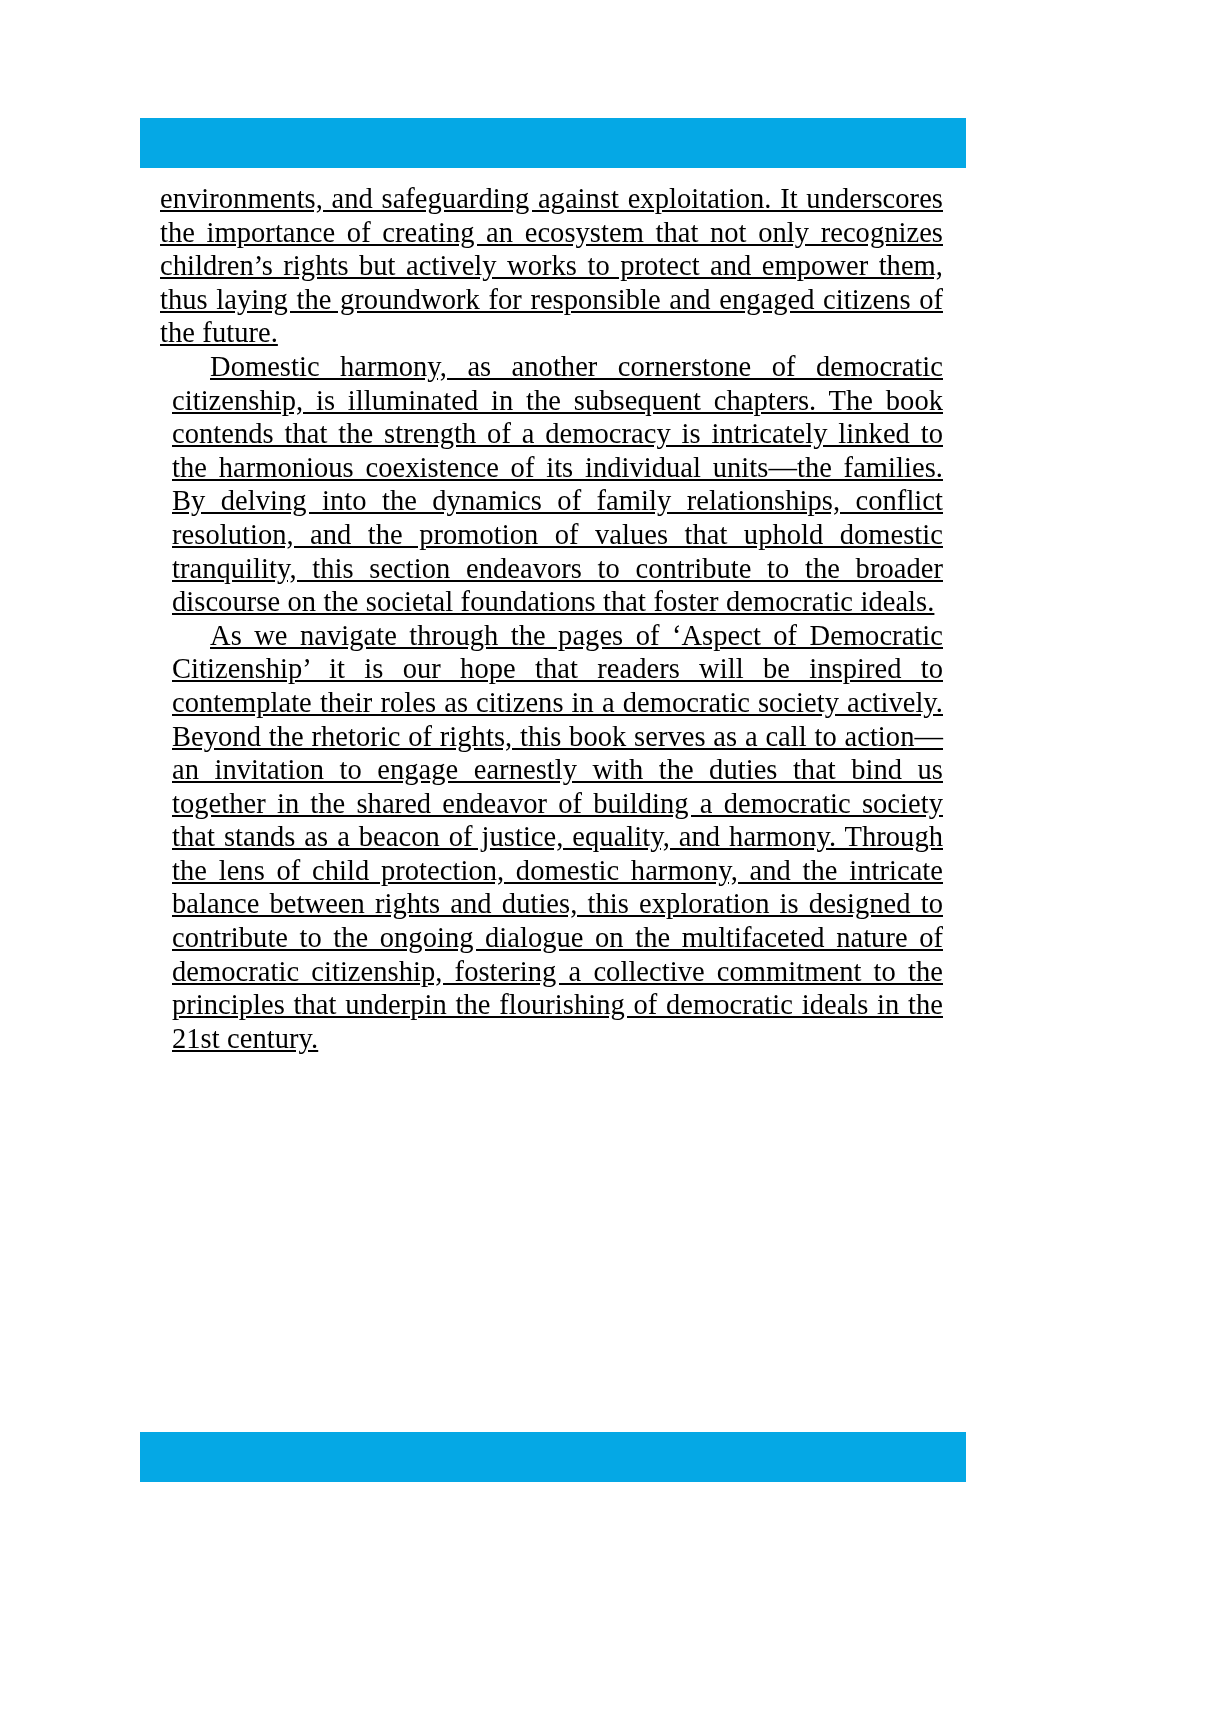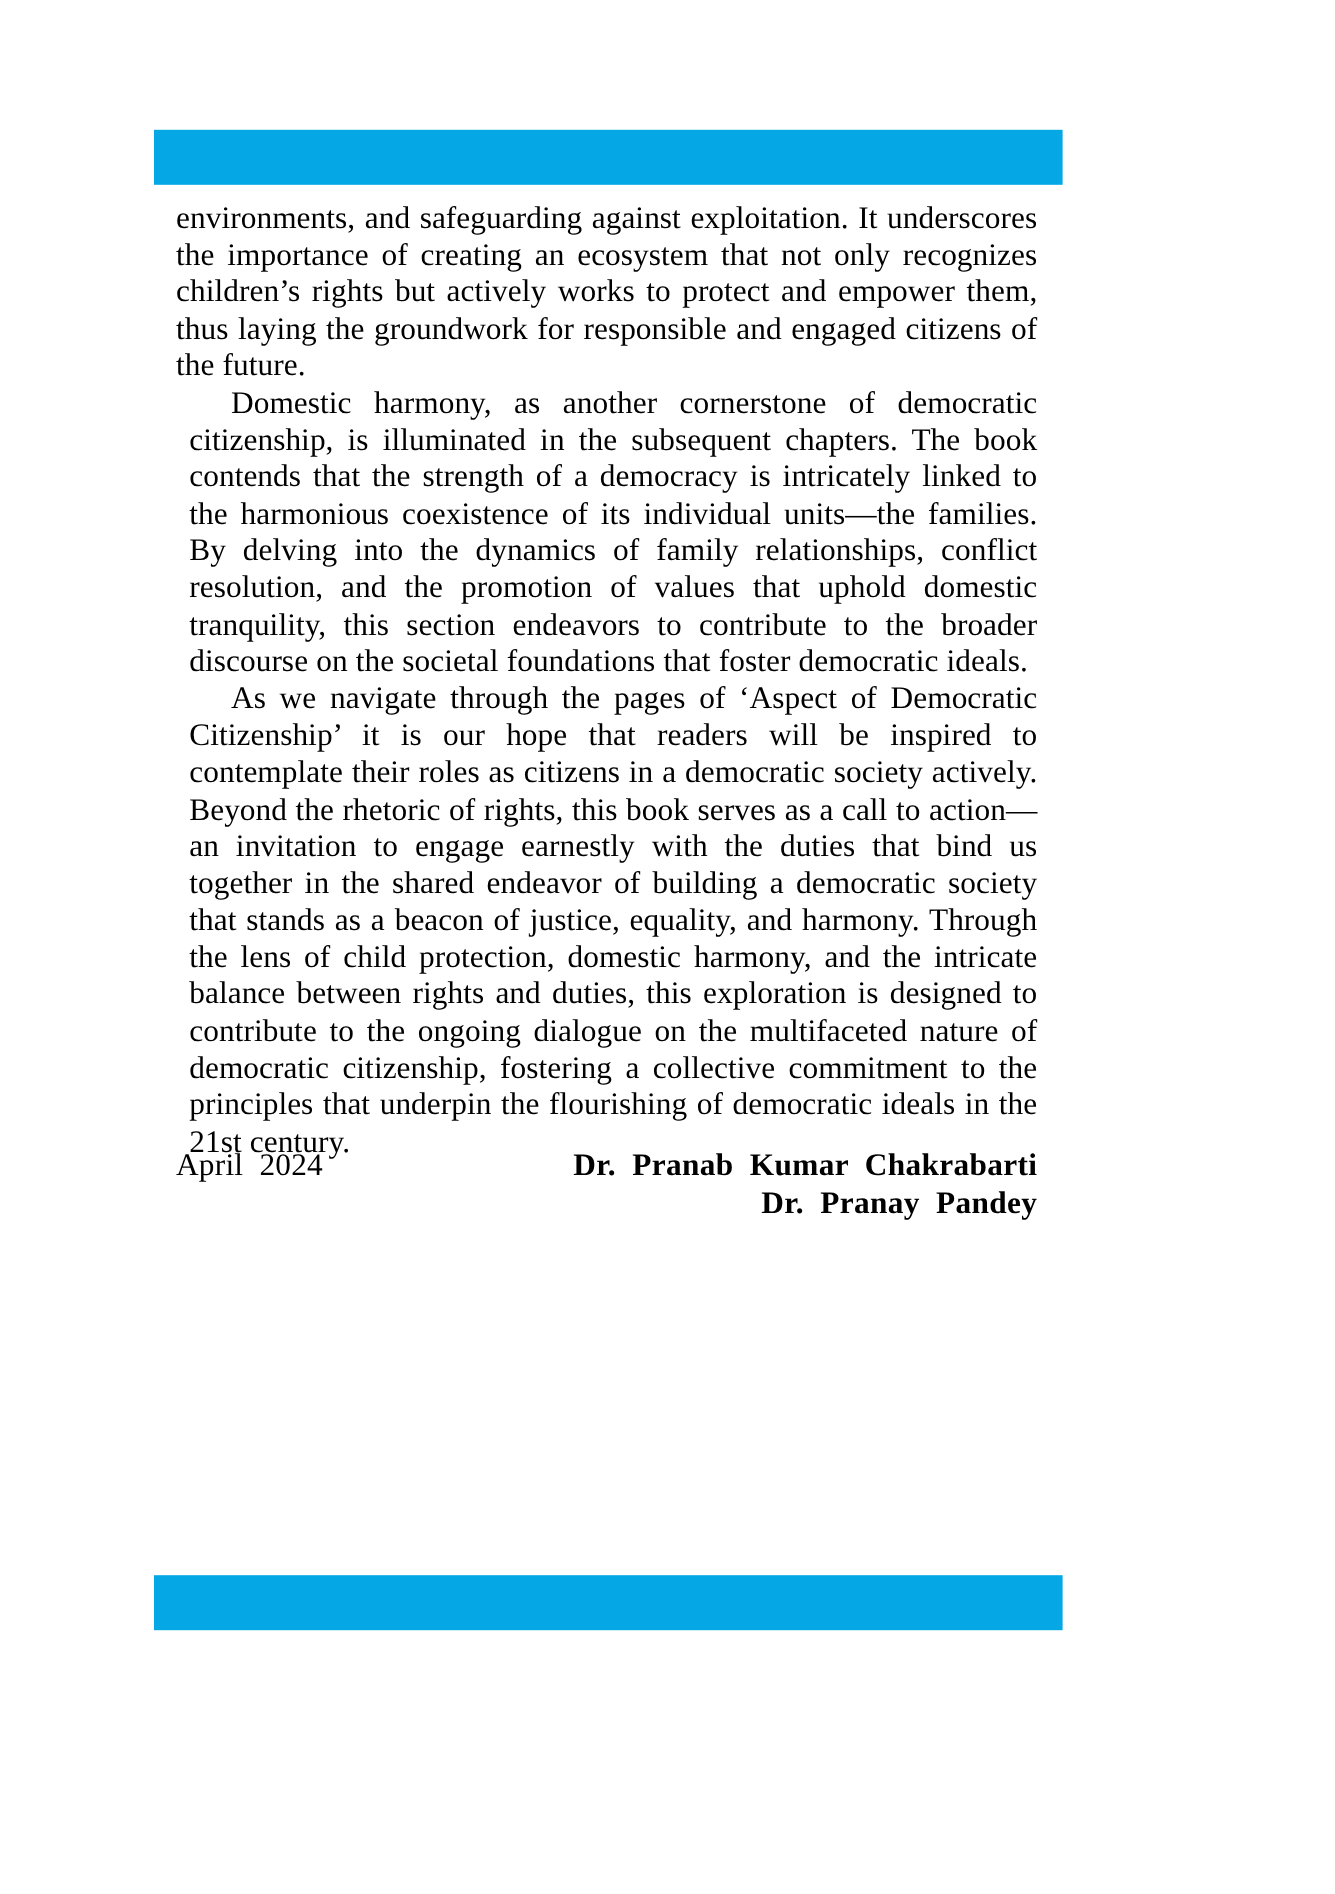--- a/index.html
+++ b/index.html
@@ -44,20 +44,21 @@
 
   .para {
     margin: 0;
     text-align: justify;
     text-justify: inter-word;
     font-size: 28.5px;
     line-height: 33.6px;
     letter-spacing: 0.05px;
     word-spacing: 0.2px;
     hyphens: none;
+    text-decoration: underline;
   }
   .para.indent { text-indent: 38px; margin-left: 12px; }
 
   .signature {
     position: absolute;
     left: 160px;
     top: 1042px;
     width: 783px;
     font-size: 28.5px;
     line-height: 35px;
@@ -91,25 +92,16 @@
   <div class="content">
 
     <p class="para">environments, and safeguarding against exploitation. It underscores the importance of creating an ecosystem that not only recognizes children’s rights but actively works to protect and empower them, thus laying the groundwork for responsible and engaged citizens of the future.</p>
 
     <p class="para indent">Domestic harmony, as another cornerstone of democratic citizenship, is illuminated in the subsequent chapters. The book contends that the strength of a democracy is intricately linked to the harmonious coexistence of its individual units—the families. By delving into the dynamics of family relationships, conflict resolution, and the promotion of values that uphold domestic tranquility, this section endeavors to contribute to the broader discourse on the societal foundations that foster democratic ideals.</p>
 
     <p class="para indent">As we navigate through the pages of ‘Aspect of Democratic Citizenship’ it is our hope that readers will be inspired to contemplate their roles as citizens in a democratic society actively. Beyond the rhetoric of rights, this book serves as a call to action—an invitation to engage earnestly with the duties that bind us together in the shared endeavor of building a democratic society that stands as a beacon of justice, equality, and harmony. Through the lens of child protection, domestic harmony, and the intricate balance between rights and duties, this exploration is designed to contribute to the ongoing dialogue on the multifaceted nature of democratic citizenship, fostering a collective commitment to the principles that underpin the flourishing of democratic ideals in the 21st century.</p>
 
   </div>
 
-  <div class="signature">
-    <div class="sig-row">
-      <div class="sig-date">April  2024</div>
-      <div class="sig-names">
-        <span class="sig-name">Dr.  Pranab  Kumar  Chakrabarti</span>
-        <span class="sig-name">Dr.  Pranay  Pandey</span>
-      </div>
-    </div>
-  </div>
 
   <div class="rule-bar bottom"></div>
 
 </div>
 
 </body></html>

